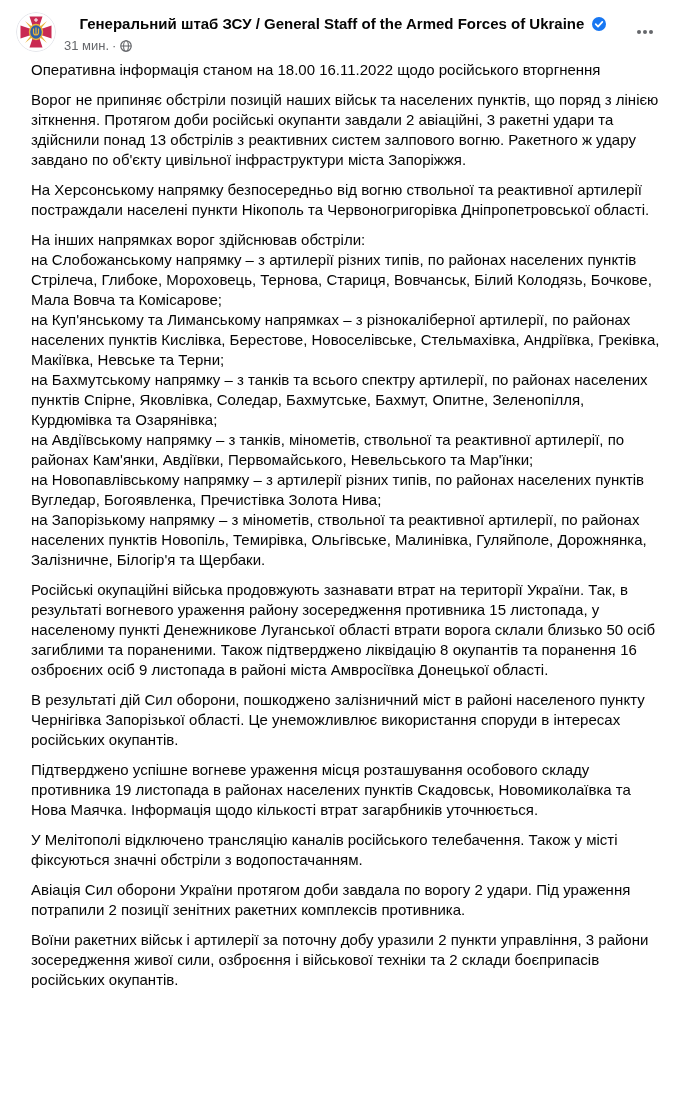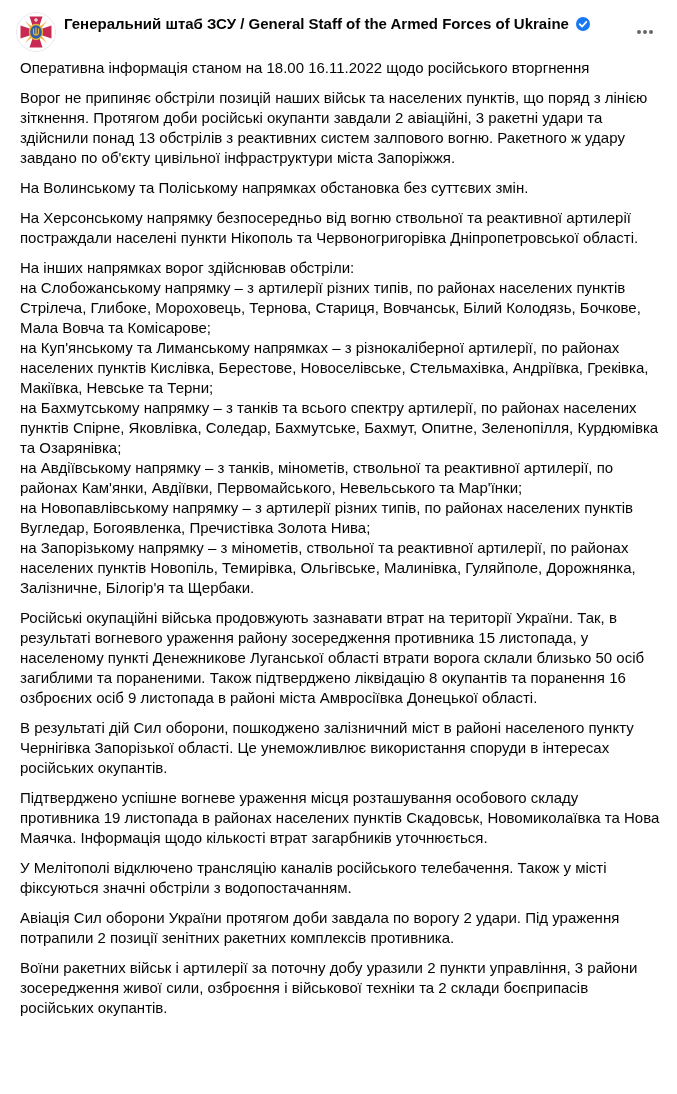--- a/index.html
+++ b/index.html
@@ -11,20 +11,21 @@
   .post-card {
     width: 677px;
     background: #ffffff;
     position: relative;
   }
   
   .post-header {
     display: flex;
     align-items: flex-start;
     padding: 12px 16px 0 16px;
+    text-align: center;
   }
   .avatar {
     flex: 0 0 40px;
     width: 40px;
     height: 40px;
     border-radius: 50%;
     overflow: hidden;
     cursor: pointer;
   }
   .header-text {
@@ -69,21 +70,21 @@
   }
   
   .post-body {
     padding: 6px 16px 14px 16px;
     font-size: 15px;
     line-height: 20px;
     color: #050505;
   }
   .post-paragraph {
     white-space: pre-line;
-    margin: 0 0 10px 4px;
+    margin: 0 0 10px 15px;
     word-wrap: break-word;
   }
   .post-paragraph:last-child { margin-bottom: 0; }
   .post-paragraph a {
     color: #385898;
     text-decoration: none;
     cursor: pointer;
   }
 </style>
 </head>
@@ -118,36 +119,46 @@
     <div class="header-text">
       <div class="name-row">
         <span class="page-name">Генеральний штаб ЗСУ / General Staff of the Armed Forces of Ukraine</span>
         <span class="verified-badge">
           <svg width="14" height="14" viewBox="0 0 16 16">
             <circle cx="8" cy="8" r="8" fill="#1877f2"></circle>
             <path d="M4.2,8.2 L6.9,10.9 L11.8,5.6" fill="none" stroke="#ffffff" stroke-width="2" stroke-linecap="round" stroke-linejoin="round"></path>
           </svg>
         </span>
       </div>
+      <div class="meta-row">
+        <span class="timestamp">31 мин.</span>
+        <span>·</span>
+        <span class="globe-icon">
+          <svg width="12" height="12" viewBox="0 0 16 16">
+            <circle cx="8" cy="8" r="7" fill="none" stroke="#65676b" stroke-width="1.6"></circle>
+            <ellipse cx="8" cy="8" rx="3.2" ry="7" fill="none" stroke="#65676b" stroke-width="1.4"></ellipse>
+            <path d="M1.4,8 H14.6" stroke="#65676b" stroke-width="1.4"></path>
+          </svg>
+        </span>
+      </div>
     </div>
 
     <button class="more-btn" aria-label="options">
       <svg width="20" height="20" viewBox="0 0 20 20">
         <circle cx="4" cy="10" r="2" fill="#65676b"></circle>
         <circle cx="10" cy="10" r="2" fill="#65676b"></circle>
         <circle cx="16" cy="10" r="2" fill="#65676b"></circle>
       </svg>
     </button>
 
   </div>
 
   <div class="post-body" id="post-body">
       <div class="post-paragraph">Оперативна інформація станом на 18.00 16.11.2022 щодо російського вторгнення</div>
       <div class="post-paragraph">Ворог не припиняє обстріли позицій наших військ та населених пунктів, що поряд з лінією зіткнення. Протягом доби російські окупанти завдали 2 авіаційні, 3 ракетні удари та здійснили понад 13 обстрілів з реактивних систем залпового вогню. Ракетного ж удару завдано по об'єкту цивільної інфраструктури міста Запоріжжя.</div>
-      <div class="post-paragraph">На Волинському та Поліському напрямках обстановка без суттєвих змін.</div>
       <div class="post-paragraph">На Херсонському напрямку безпосередньо від вогню ствольної та реактивної артилерії постраждали населені пункти Нікополь та Червоногригорівка Дніпропетровської області.</div>
       <div class="post-paragraph">На інших напрямках ворог здійснював обстріли:
 на Слобожанському напрямку – з артилерії різних типів, по районах населених пунктів Стрілеча, Глибоке, Мороховець, Тернова, Стариця, Вовчанськ, Білий Колодязь, Бочкове, Мала Вовча та Комісарове;
 на Куп'янському та Лиманському напрямках – з різнокаліберної артилерії, по районах населених пунктів Кислівка, Берестове, Новоселівське, Стельмахівка, Андріївка, Греківка, Макіївка, Невське та Терни;
 на Бахмутському напрямку – з танків та всього спектру артилерії, по районах населених пунктів Спірне, Яковлівка, Соледар, Бахмутське, Бахмут, Опитне, Зеленопілля, Курдюмівка та Озарянівка;
 на Авдіївському напрямку – з танків, мінометів, ствольної та реактивної артилерії, по районах Кам'янки, Авдіївки, Первомайського, Невельського та Мар'їнки;
 на Новопавлівському напрямку – з артилерії різних типів, по районах населених пунктів Вугледар, Богоявленка, Пречистівка Золота Нива;
 на Запорізькому напрямку – з мінометів, ствольної та реактивної артилерії,  по районах населених пунктів Новопіль, Темирівка, Ольгівське, Малинівка, Гуляйполе, Дорожнянка, Залізничне, Білогір'я та Щербаки.</div>
       <div class="post-paragraph">Російські окупаційні війська продовжують зазнавати втрат на території України. Так, в результаті вогневого ураження району зосередження противника 15 листопада, у населеному пункті Денежникове Луганської області втрати ворога склали близько 50 осіб загиблими та пораненими. Також підтверджено ліквідацію 8 окупантів та поранення 16 озброєних осіб 9 листопада в районі міста Амвросіївка Донецької області.</div>
       <div class="post-paragraph">В результаті дій Сил оборони, пошкоджено залізничний міст в районі населеного пункту Чернігівка Запорізької області. Це унеможливлює використання споруди в інтересах російських окупантів.</div>

